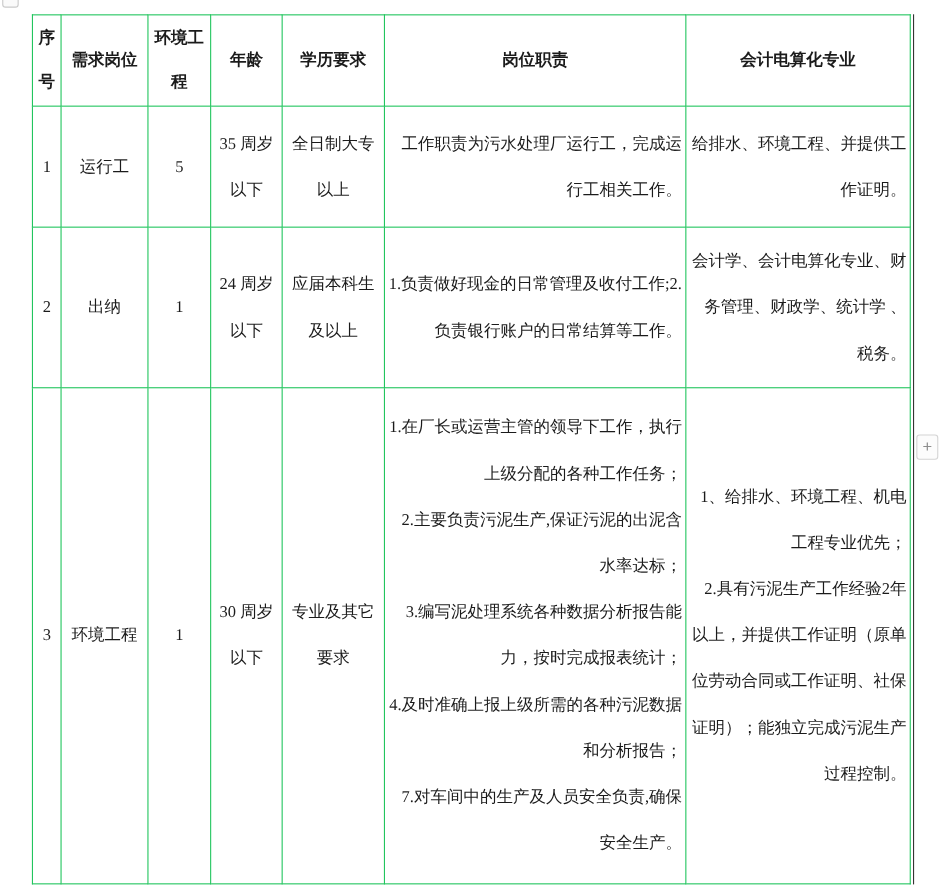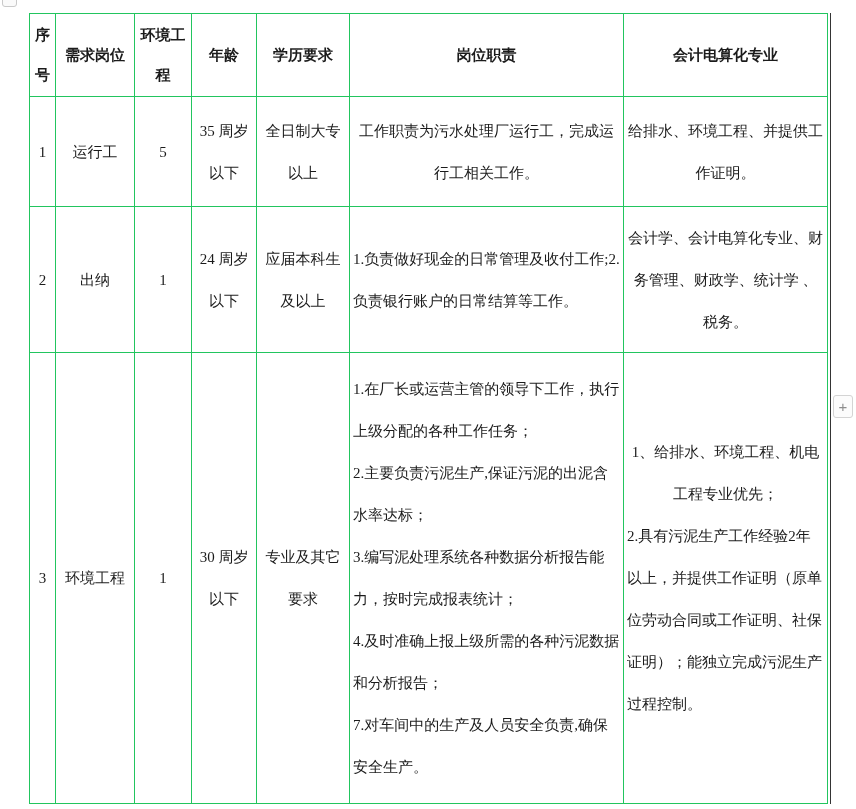--- a/index.html
+++ b/index.html
@@ -26,24 +26,24 @@
     font-size:15px;
     line-height:42px;
     word-break:break-all;
     overflow:hidden;
     margin-left:23px;
   }
   table.recruit th{
     font-weight:bold;
     line-height:40px;
   }
-  td.left, .para.left{text-align:left;}
+  td.left, .para.left{text-align:right;}
   td.duties-long{line-height:45px;}
   .para{margin:0;}
-  .para.center{text-align:center;}
+  .para.center{text-align:right;}
   
   .outer-right-line{
     position:absolute;left:830px;top:13px;width:1px;height:791px;
     background:#343434;
   }
   .plus-btn{
     position:absolute;left:833px;top:395px;width:20px;height:23px;
     border:1px solid #d4d4d4;border-radius:3px;background:#fcfcfc;
     color:#8d8d8d;font-family:"Liberation Sans","DejaVu Sans",sans-serif;
     font-size:15px;line-height:21px;text-align:center;cursor:pointer;

